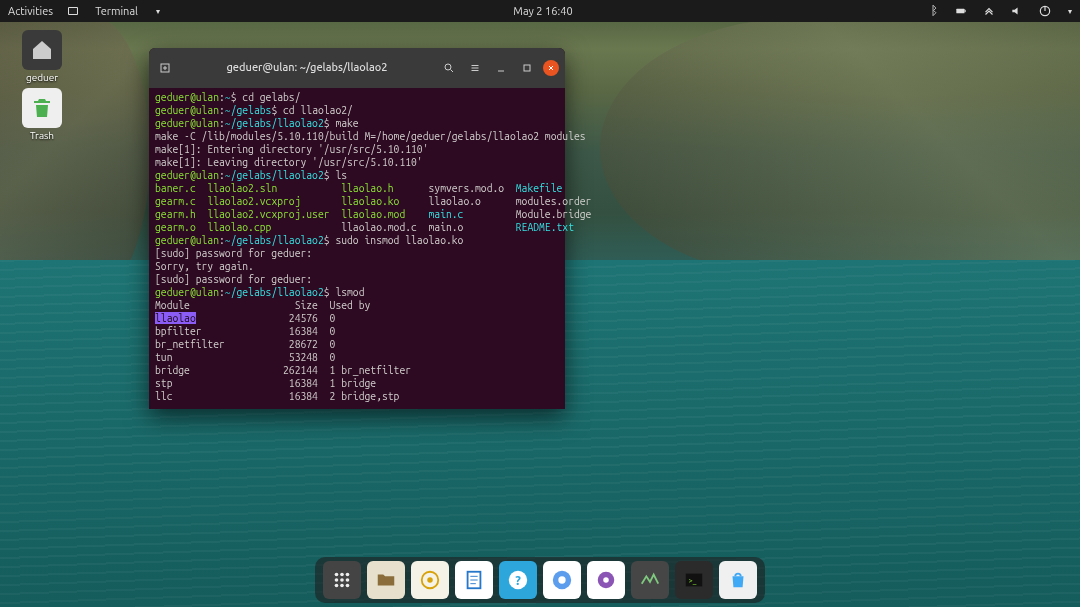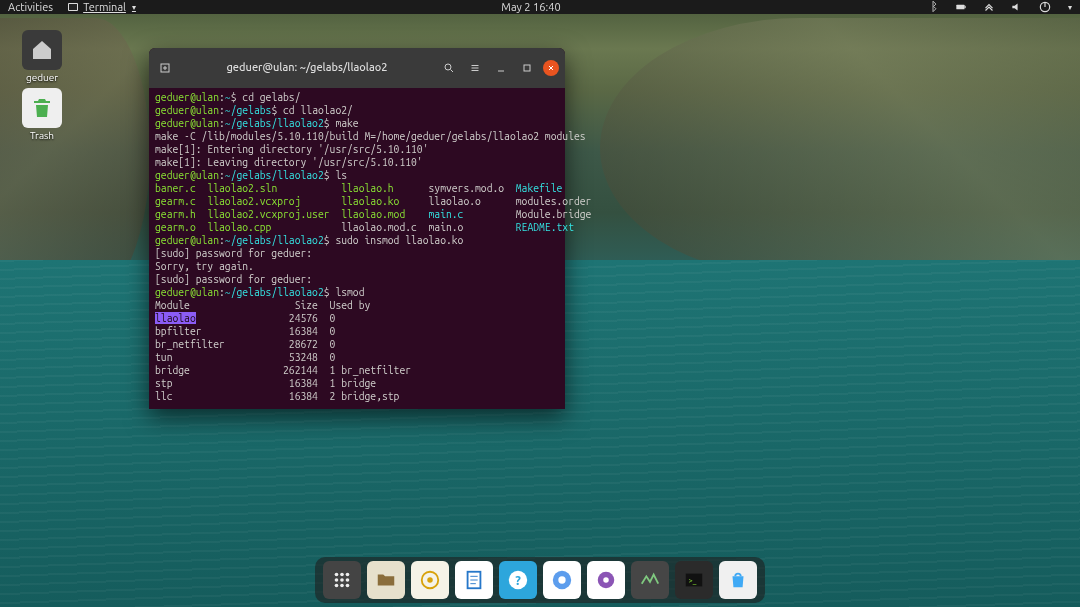--- a/index.html
+++ b/index.html
@@ -16,26 +16,26 @@
   
   .bg-rock-left { position:absolute; left:0; top:18px; width:150px; height:300px;
     background: linear-gradient(135deg,#5a5240,#6f6a50 40%,#3d3a2c); opacity:.6; border-radius:0 40% 60% 0/0 50% 60% 0;}
   .bg-rock-right{ position:absolute; right:0; top:18px; width:480px; height:260px;
     background: linear-gradient(225deg,#5d6548,#7a7f5e 35%,#3d4030); opacity:.55; border-radius:50% 0 0 50%/60% 0 0 60%;}
   .bg-water { position:absolute; left:0; right:0; top:260px; bottom:0;
     background: repeating-linear-gradient(178deg, rgba(255,255,255,.04) 0 2px, transparent 2px 9px),
                 linear-gradient(180deg,#1e7474,#155c5c);}
   
   .topbar {
-    position: absolute; top:0; left:0; right:0; height:14px;
+    position: absolute; top:0; left:0; right:0; height:22px;
     background:#1b1b1b; display:flex; align-items:center;
     font-size:11px; color:#ddd; padding:0 8px; gap:14px;
   }
   .topbar .spacer{flex:1}
-  .topbar .app { display:flex; align-items:center; gap:4px;text-decoration:underline;}
+  .topbar .app { display:flex; align-items:center; gap:16px;}
   .tri{font-size:8px; margin-left:2px}
   .tray{display:flex; gap:14px; align-items:center}
   .tray svg{width:14px;height:14px;fill:#ddd}
   
   .dicon{position:absolute; width:54px; text-align:center; font-size:10px; color:#fff; text-shadow:0 1px 2px #000;}
   .dicon .box{width:40px;height:40px;margin:0 auto 2px;border-radius:6px;background:#3a3a3a;display:flex;align-items:center;justify-content:center}
   .dicon svg{width:24px;height:24px;fill:#ccc}
   
   .term {
     position:absolute; left:149px; top:48px; width:416px;

